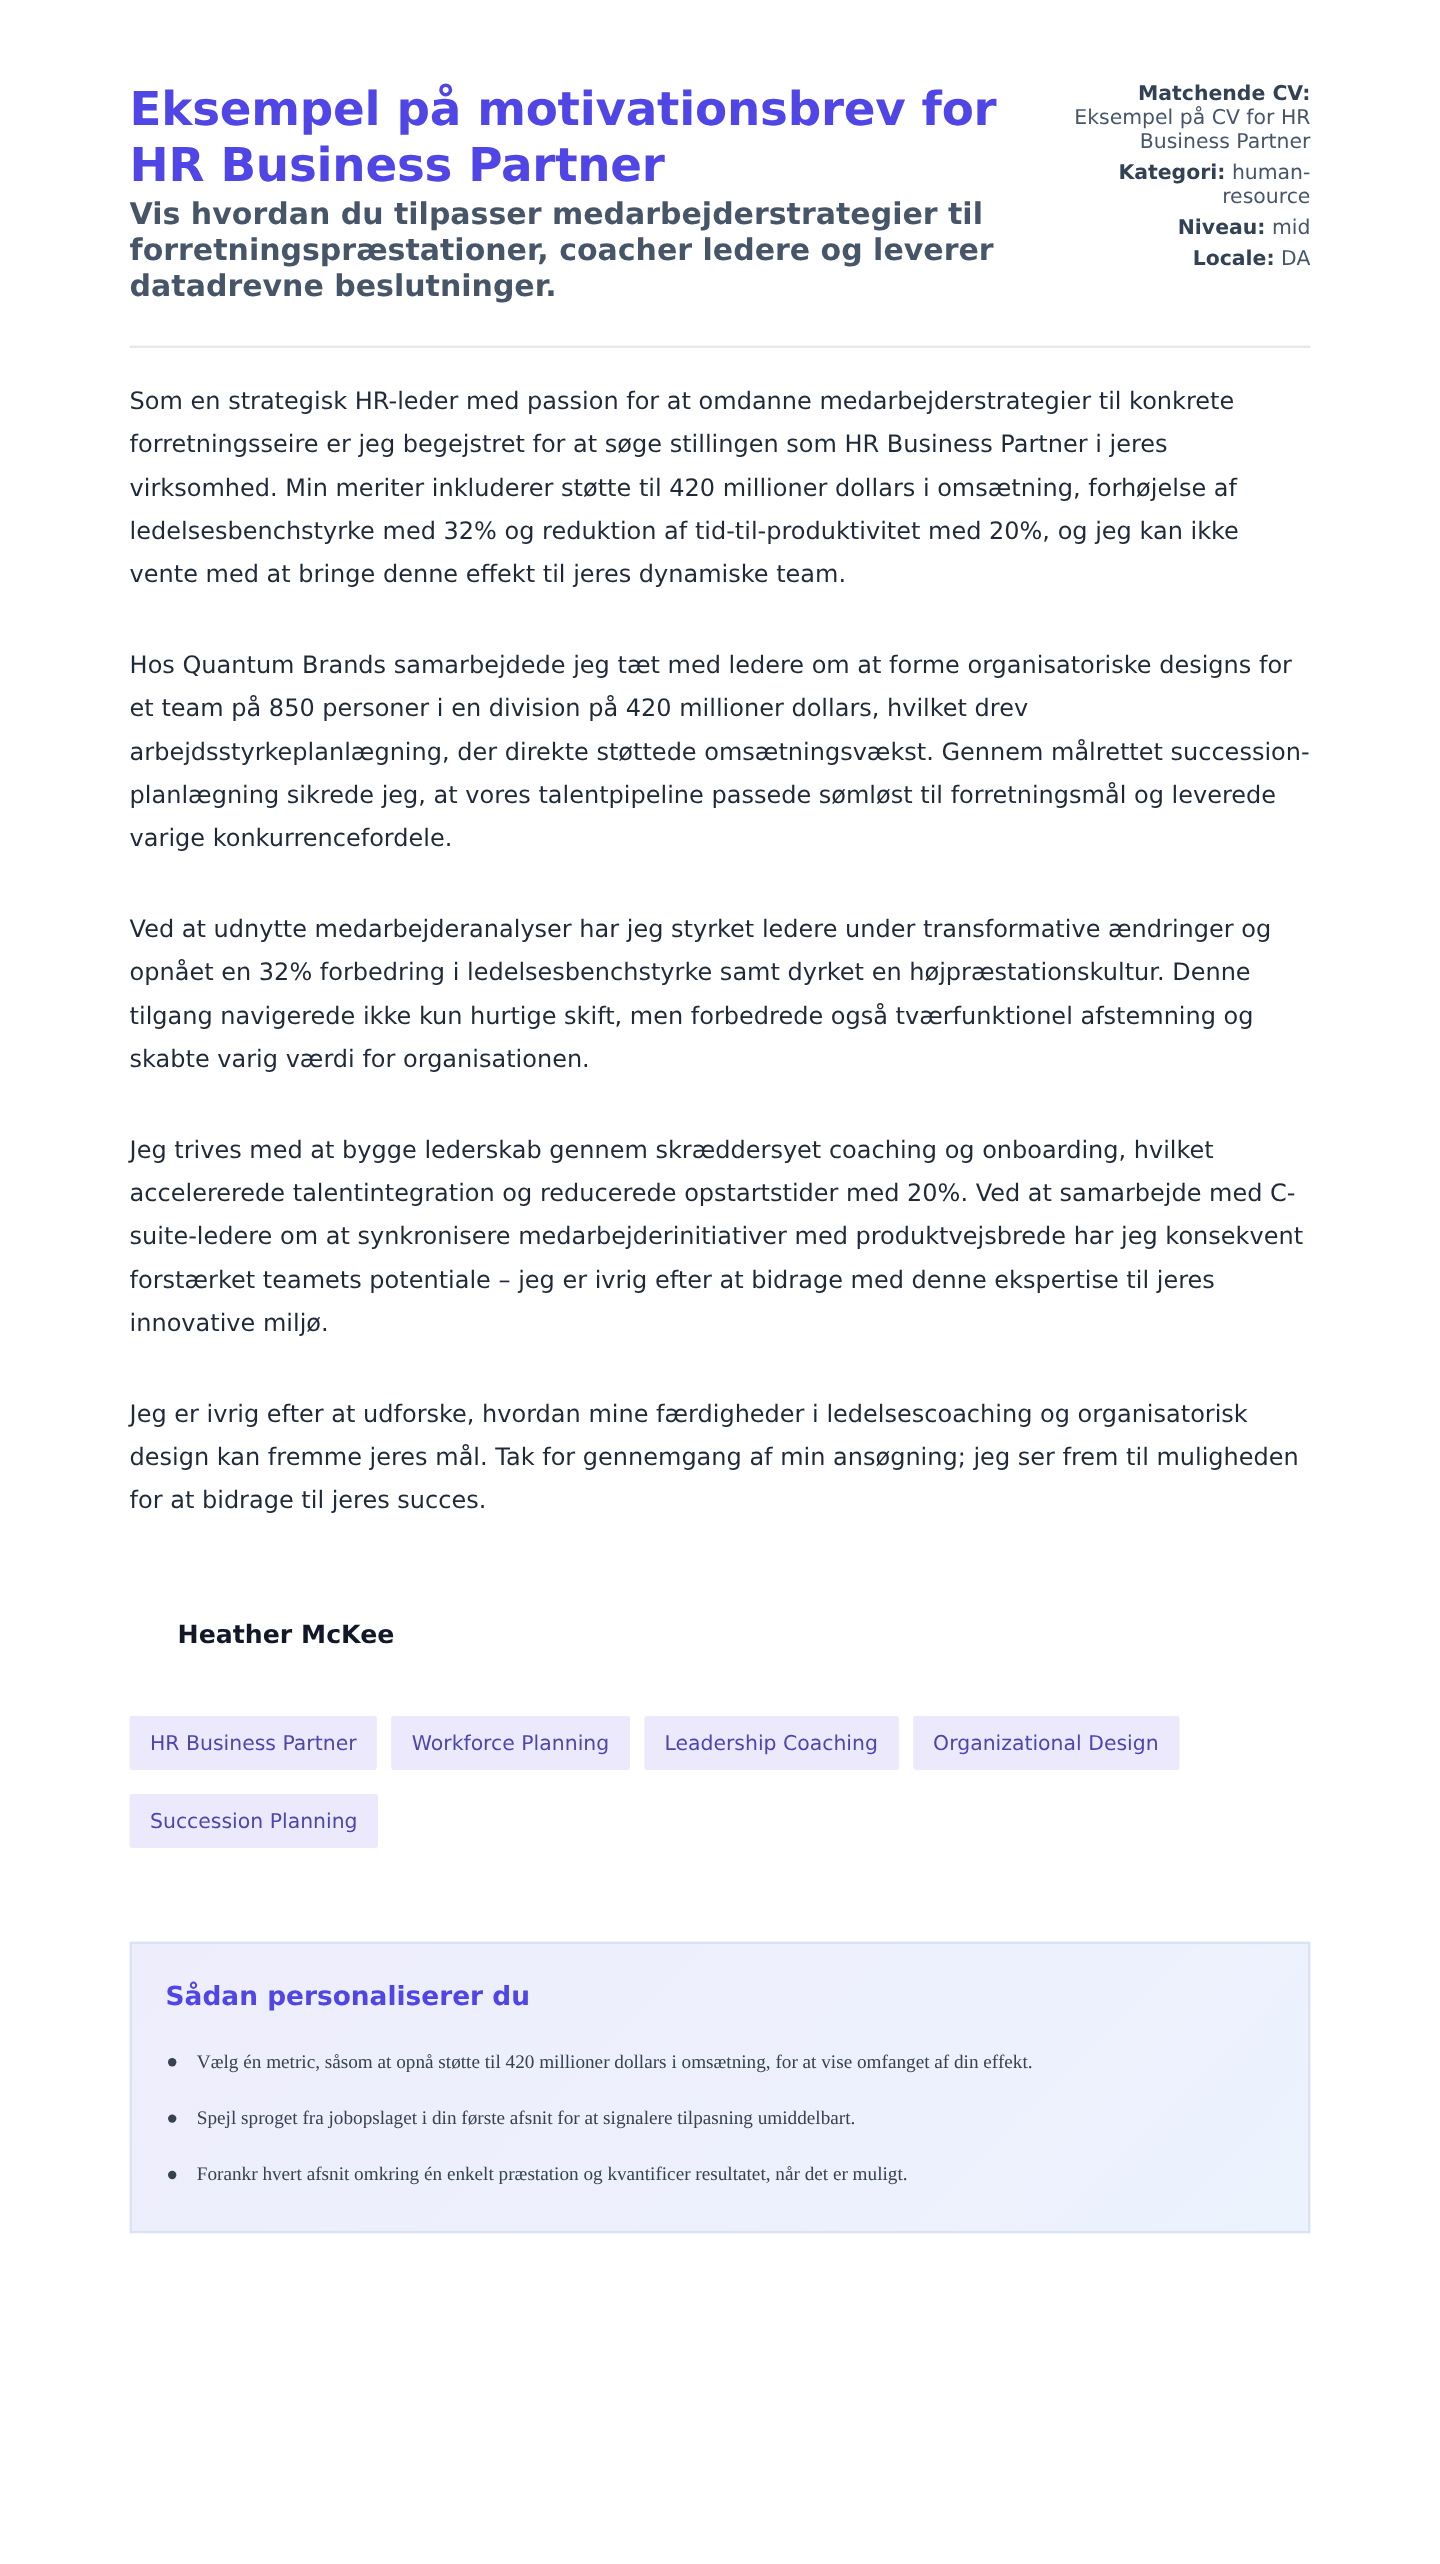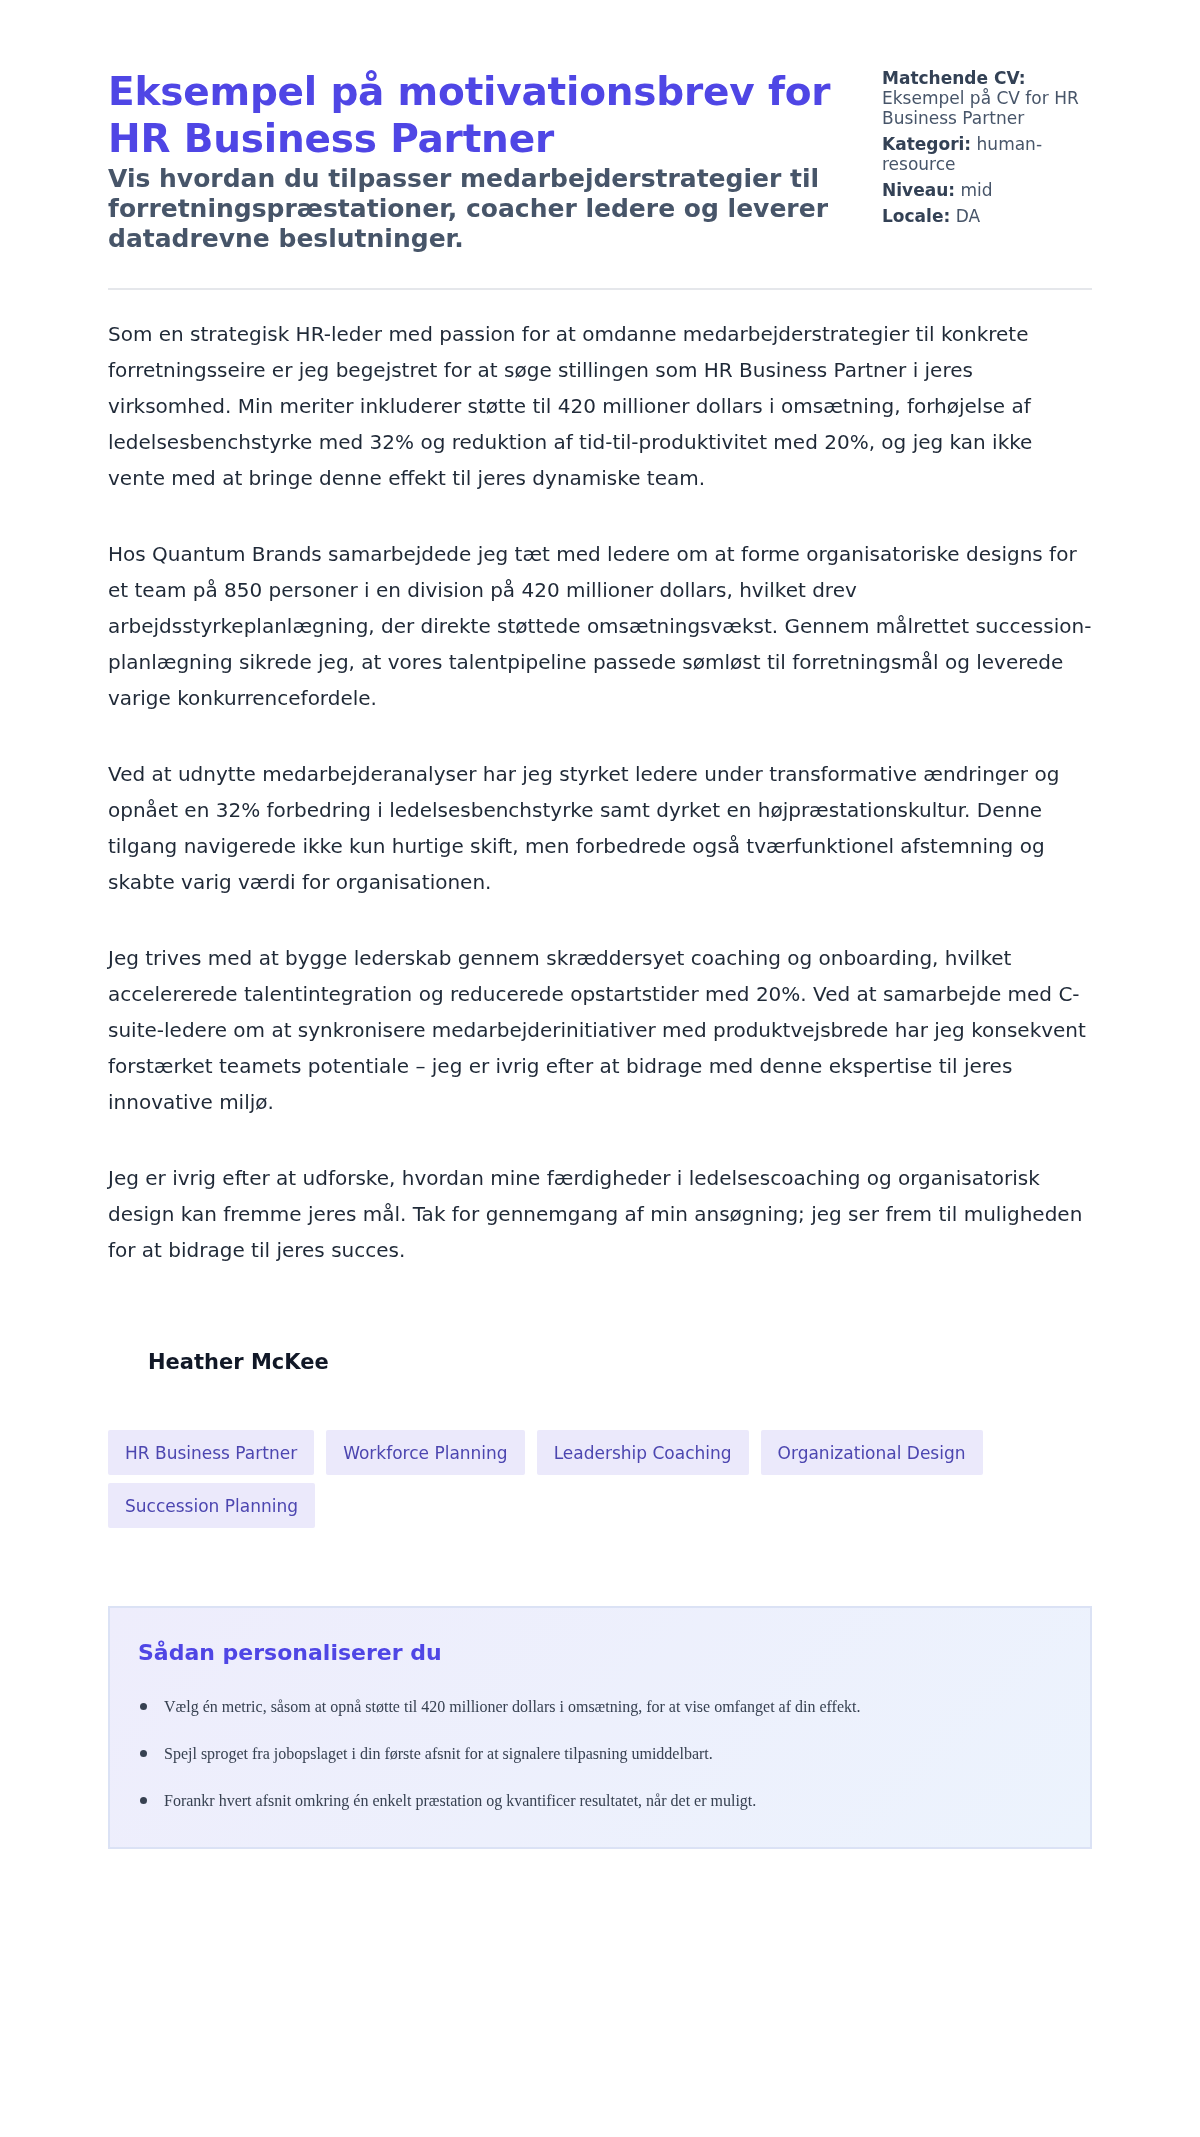--- a/index.html
+++ b/index.html
@@ -32,21 +32,21 @@
     }
     .subtitle {
       font-size: 25px;
       line-height: 30px;
       font-weight: bold;
       color: #475569;
       margin-top: 2px;
     }
     .meta {
       width: 210px;
-      text-align: left;
+      text-align: right;
       font-size: 17px;
       line-height: 20px;
       color: #475569;
       padding-top: 0px;
     }
     .meta-row { margin-bottom: 6px; }
     .meta-label { font-weight: bold; color: #334155; }
     .greeting {
       margin-top: 48px;
       font-size: 21px;
@@ -72,21 +72,21 @@
     .sig-title {
       margin-top: 12px;
       font-size: 20px;
       color: #4b5563;
       line-height: 28px;
     }
     .tags {
       margin-top: 54px;
       display: flex;
       flex-wrap: wrap;
-      gap: 8px 12px;
+      gap: 20px 12px;
       width: 984px;
     }
     .tag {
       height: 45px;
       padding: 0 17px;
       display: flex;
       align-items: center;
       background: #ebe9fb;
       color: #4c46b0;
       font-size: 17px;

